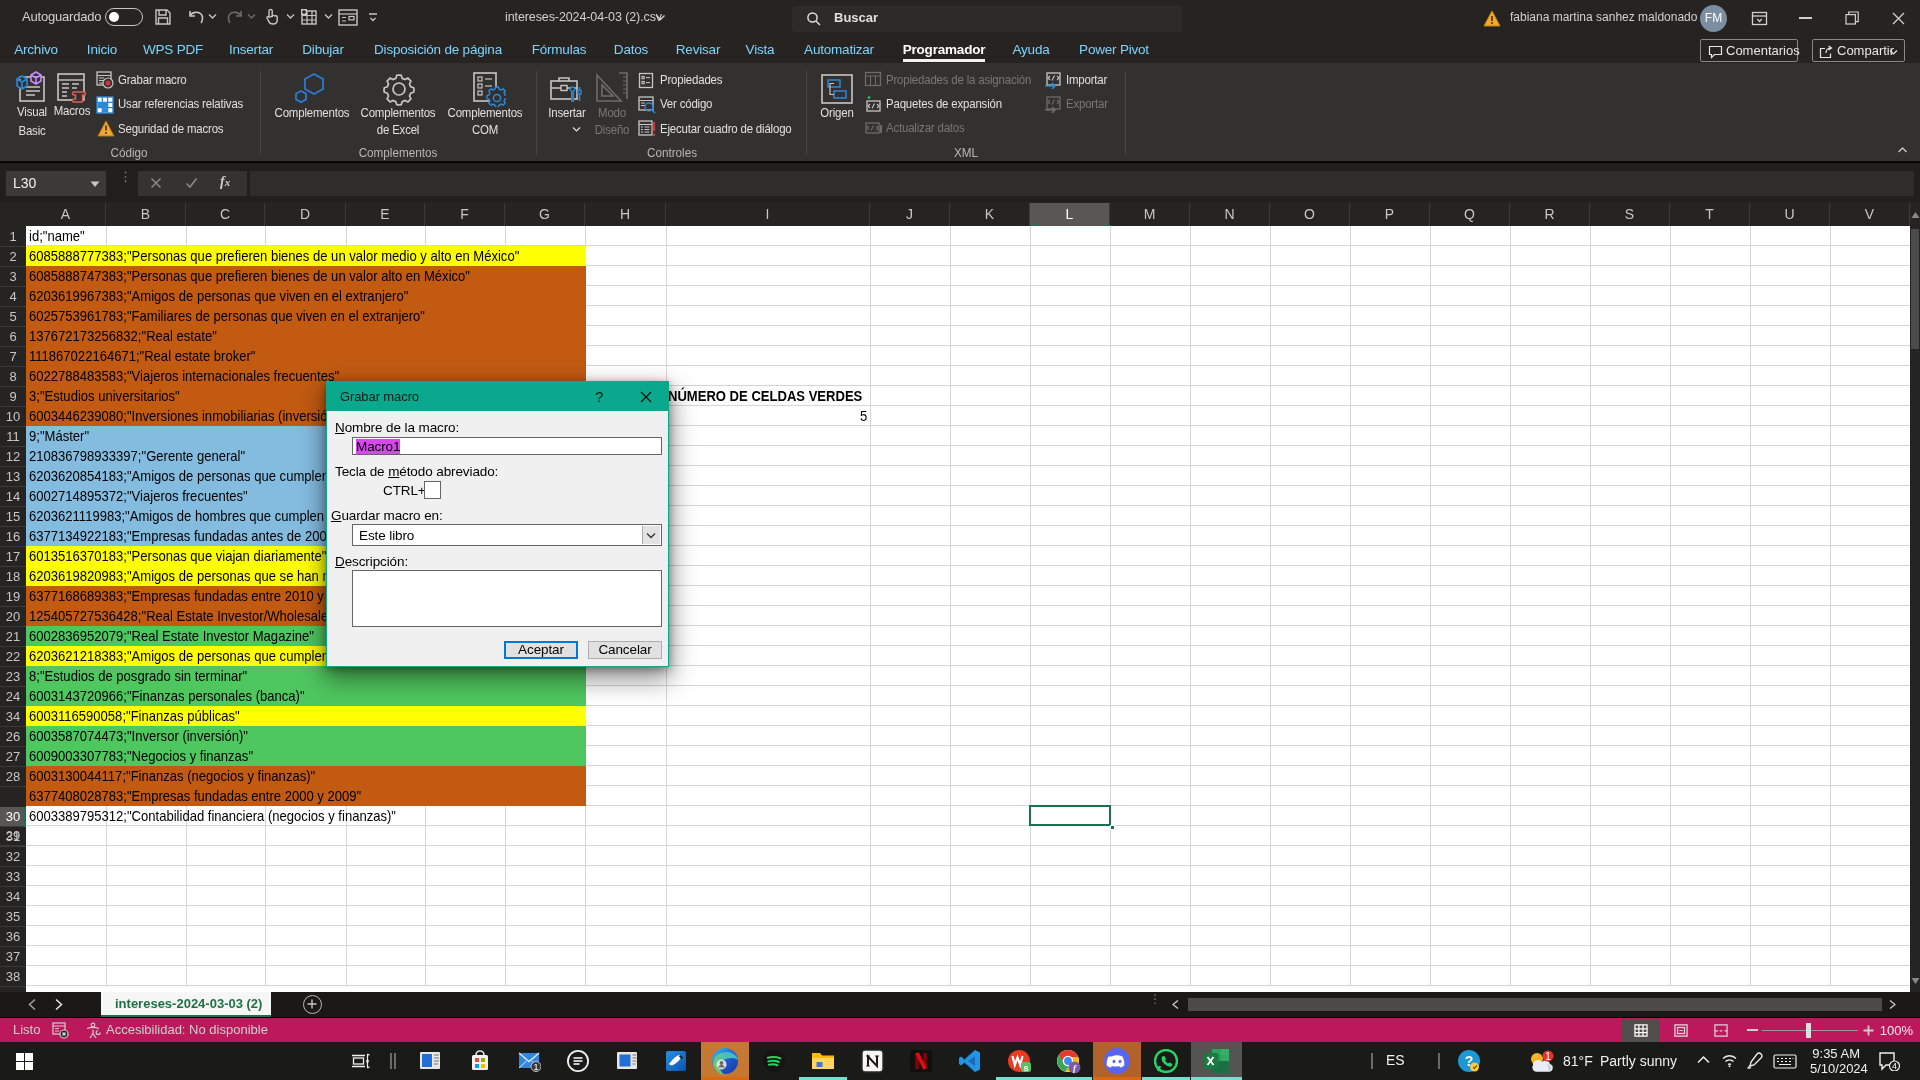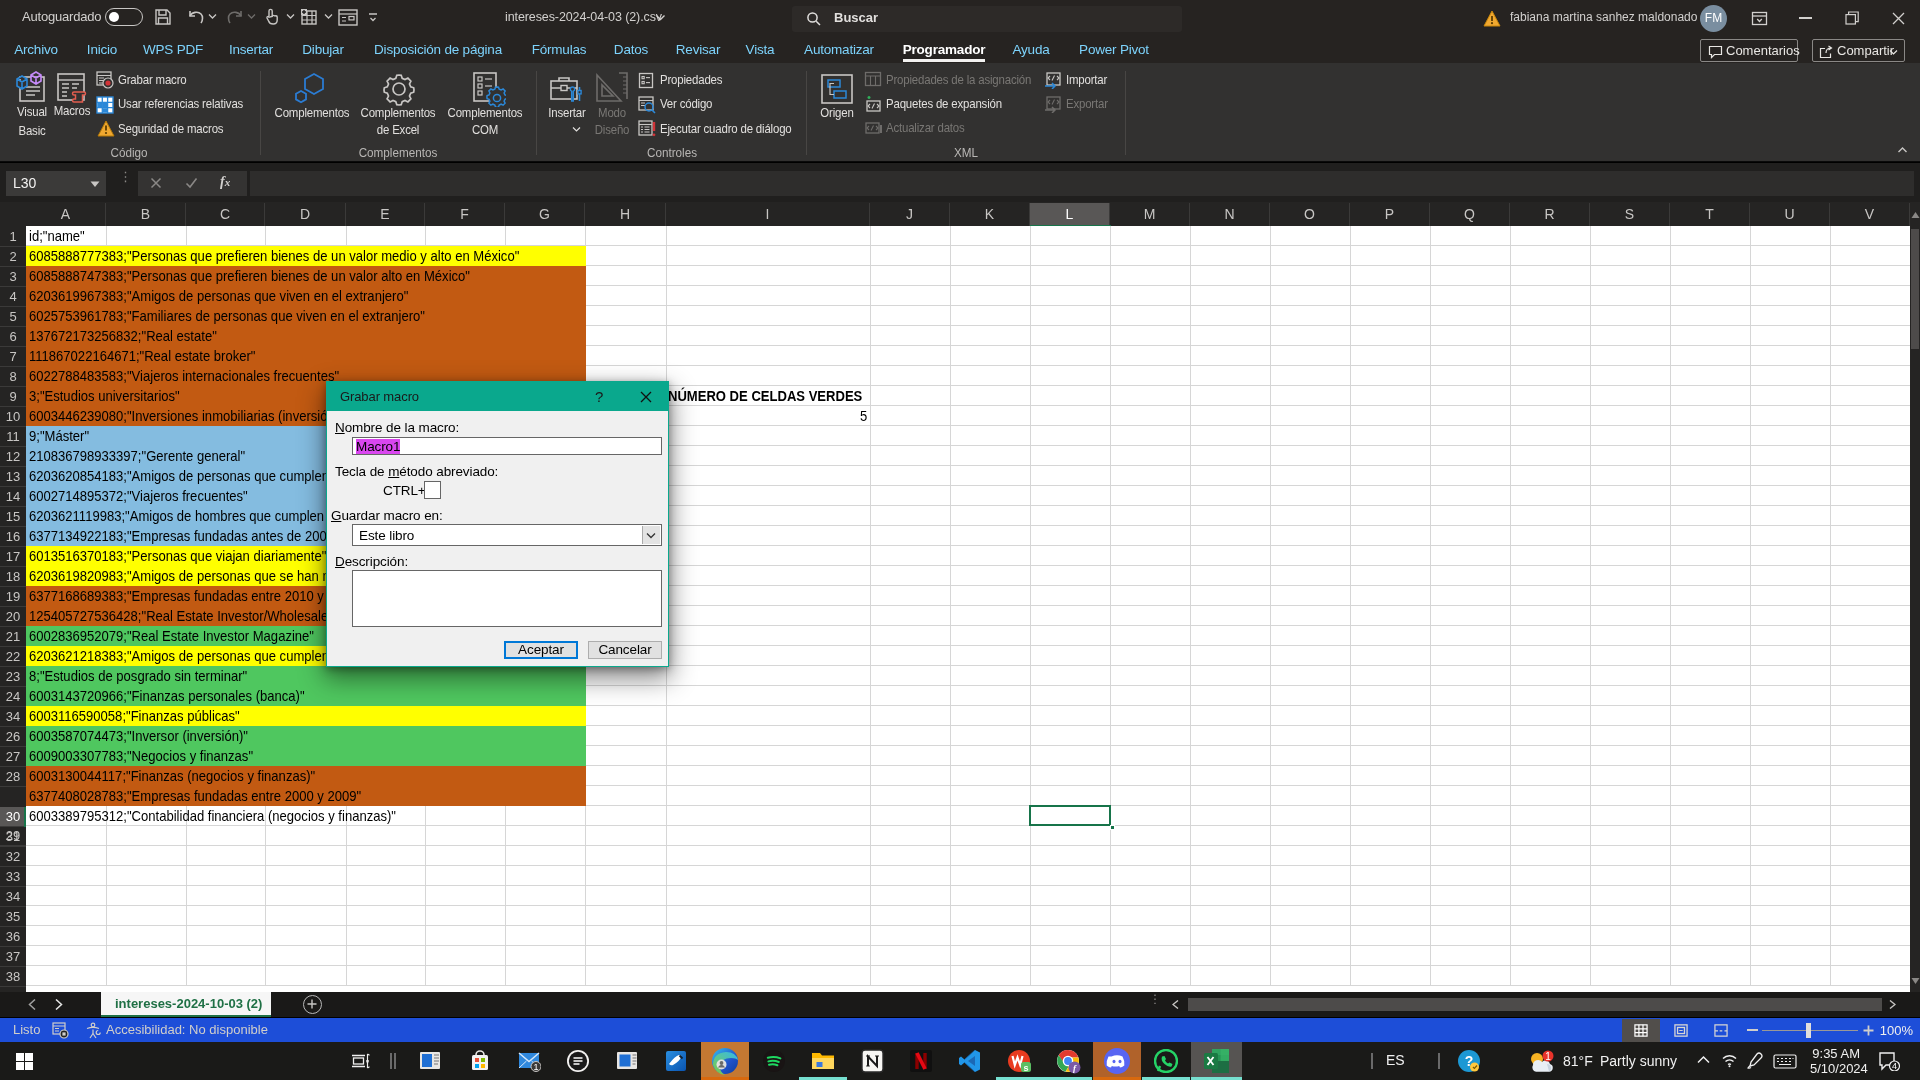--- a/index.html
+++ b/index.html
@@ -21,21 +21,21 @@
   #colheads { position:absolute; left:0; top:1px; width:1910px; height:24px; background:#252423; }
   .ch { position:absolute; top:0; height:24px; line-height:23px; text-align:center; color:#c8c6c4; font-size:14px; border-right:1px solid #3b3a39; }
   #cells { position:absolute; left:26px; top:24px; width:1884px; height:766px; background:#fff; }
   .vline { position:absolute; top:0; width:1px; height:760px; background:#d6d6d6; }
   .hline { position:absolute; left:0; width:1884px; height:1px; background:#d6d6d6; }
   .band { position:absolute; left:0; width:560px; height:20px; }
   .ctext { position:absolute; left:3px; height:20px; line-height:20px; font-size:14.5px; color:#000; white-space:pre; transform:scaleX(0.9); transform-origin:0 50%; }
   .rh { position:absolute; left:0; width:26px; height:20px; line-height:20px; text-align:center; color:#c8c6c4; font-size:13px; border-bottom:1px solid #3b3a39; }
   
   #tabbar { left:0; top:992px; width:1920px; height:25px; background:#1a1918; }
-  #statusbar { left:0; top:1017px; width:1920px; height:25px; background:#1d4ed8; border-top:1px solid #000; color:#d0cecb; }
+  #statusbar { left:0; top:1017px; width:1920px; height:25px; background:#be185d; border-top:1px solid #000; color:#d0cecb; }
   
   #taskbar { left:0; top:1042px; width:1920px; height:38px; background:#1a1a18; }
   
   #dialog { left:326px; top:381px; width:343px; height:286px; background:#f0f0f0; border:1px solid #0aa88d; box-shadow:0 10px 24px 2px rgba(0,0,0,.45), 0 2px 8px rgba(0,0,0,.35); font-size:13.5px; color:#000; letter-spacing:-0.1px; }
   #dlgtitle { position:absolute; left:0; top:0; width:341px; height:29px; background:#0aa88d; color:#1a1a1a; font-size:13px; line-height:29px; }
   .dfield { position:absolute; background:#fff; border:1px solid #7a7a7a; }
 </style></head>
 <body>
 <div class="abs" id="titlebar">
   <div class="abs" style="left:22px;top:9px;font-size:13px;color:#d2d0ce;letter-spacing:-0.2px;">Autoguardado</div>
@@ -544,21 +544,21 @@
 </div>
 </div>
 <div class="abs" id="tabbar">
   <svg class="abs" style="left:28px;top:7px;" width="8" height="11" viewBox="0 0 8 11">
       <path d="M7 0.5 L1.5 5.5 L7 10.5" fill="none" stroke="#a0a0a0" stroke-width="1.5"></path>
     </svg>
   <svg class="abs" style="left:55px;top:7px;" width="8" height="11" viewBox="0 0 8 11">
       <path d="M1 0.5 L6.5 5.5 L1 10.5" fill="none" stroke="#e6e6e6" stroke-width="1.5"></path>
     </svg>
   <div class="abs" style="left:101px;top:0;width:170px;height:25px;background:#f6f6f6;">
-    <span style="position:absolute;left:14px;top:4px;font-size:13px;font-weight:700;color:#1f7045;">intereses-2024-10-03  (2)</span>
+    <span style="position:absolute;left:14px;top:4px;font-size:13px;font-weight:700;color:#1f7045;">intereses-2024-03-03  (2)</span>
     <div style="position:absolute;left:0;bottom:0;width:170px;height:2px;background:#1f7045;"></div>
   </div>
   <div class="abs" style="left:303px;top:3px;width:19px;height:19px;border:1.5px solid #b8b8b8;border-radius:50%;">
     <svg style="position:absolute;left:3px;top:3px;" width="10" height="10" viewBox="0 0 10 10" stroke="#c8c6c4" stroke-width="1.4">
         <path d="M5 0.5 V9.5 M0.5 5 H9.5"></path>
       </svg>
   </div>
   <div class="abs" style="left:1149px;top:5px;width:3px;height:15px;color:#8a8886;font-size:12px;line-height:5.5px;">⋮</div>
   <svg class="abs" style="left:1172px;top:8px;" width="7" height="9" viewBox="0 0 7 9">
       <path d="M6 0.5 L1 4.5 L6 8.5" fill="none" stroke="#c8c6c4" stroke-width="1.4"></path>

